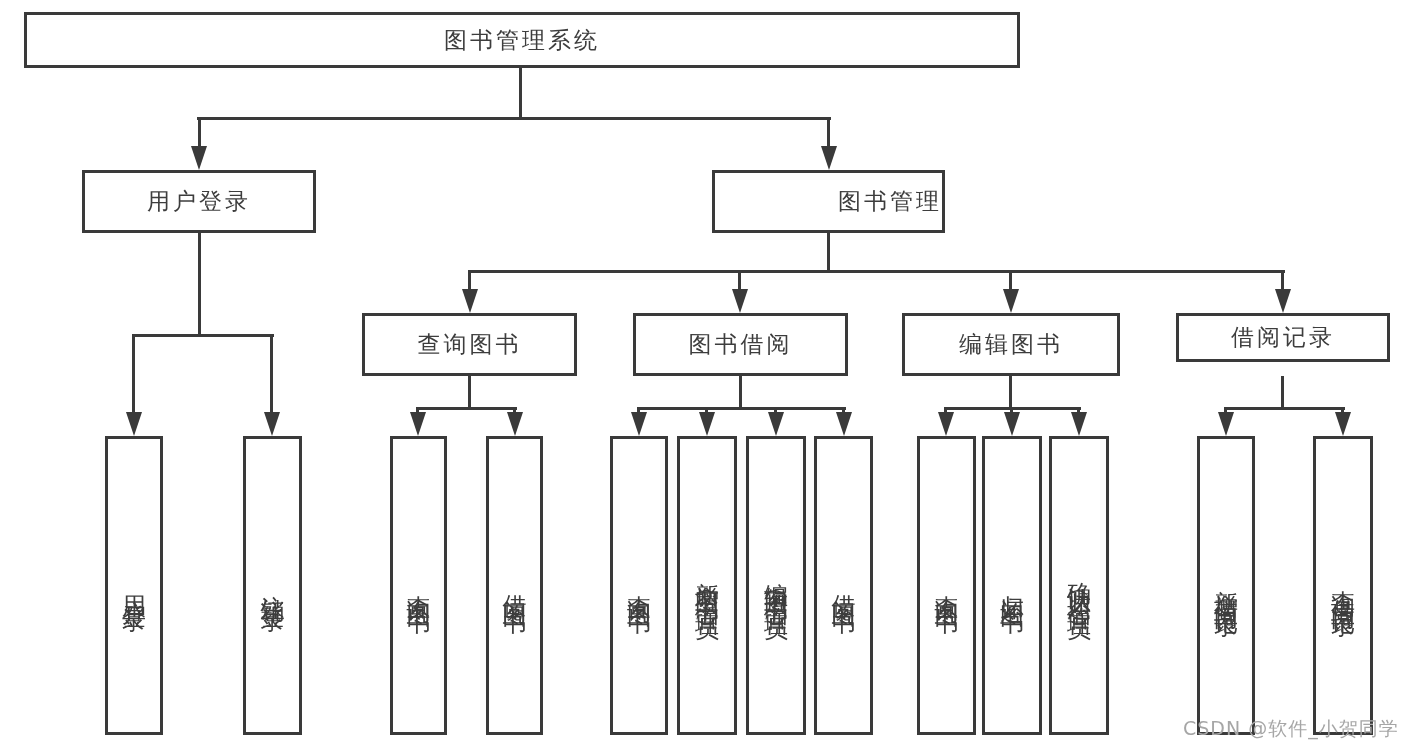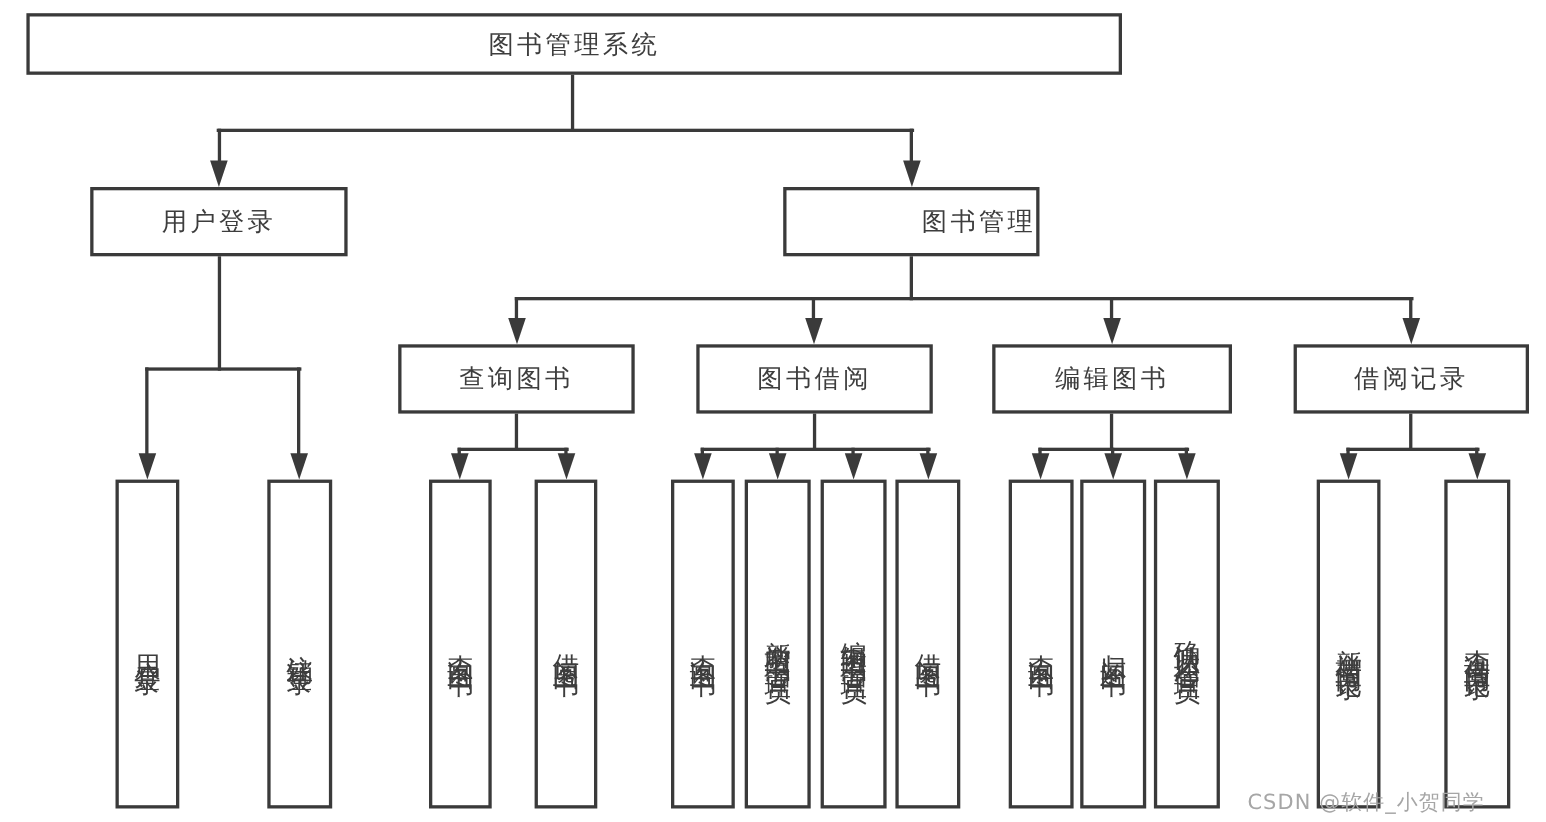--- a/index.html
+++ b/index.html
@@ -43,21 +43,21 @@
   .line-v{position:absolute;width:3px;background:var(--line);}
   .line-h{position:absolute;height:3px;background:var(--line);}
   .arrow{
     position:absolute;width:0;height:0;
     border-left:8px solid transparent;
     border-right:8px solid transparent;
     border-top:24px solid var(--line);
   }
   .watermark{
     position:absolute;
-    left:1134px;top:716px;
+    left:1183px;top:716px;
     font-size:19px;
     color:var(--watermark);
     letter-spacing:1px;
     white-space:nowrap;
     z-index:5;
   }
 </style>
 </head>
 <body>
 
@@ -101,21 +101,21 @@
 
   <div class="box" style="left:362px;top:313px;width:215px;height:63px;">
     <span>查询图书</span>
   </div>
   <div class="box" style="left:633px;top:313px;width:215px;height:63px;">
     <span>图书借阅</span>
   </div>
   <div class="box" style="left:902px;top:313px;width:218px;height:63px;">
     <span>编辑图书</span>
   </div>
-  <div class="box" style="left:1176px;top:313px;width:214px;height:63px;">
+  <div class="box" style="left:1176px;top:313px;width:214px;height:49px;">
     <span>借阅记录</span>
   </div>
 
   <div class="line-v" style="left:468px;top:376px;height:33px;"></div>
   <div class="line-h" style="left:416px;top:407px;width:101px;"></div>
   <div class="line-v" style="left:416px;top:407px;height:10px;"></div>
   <div class="arrow" style="left:410px;top:412px;"></div>
   <div class="line-v" style="left:513px;top:407px;height:10px;"></div>
   <div class="arrow" style="left:507px;top:412px;"></div>
 

